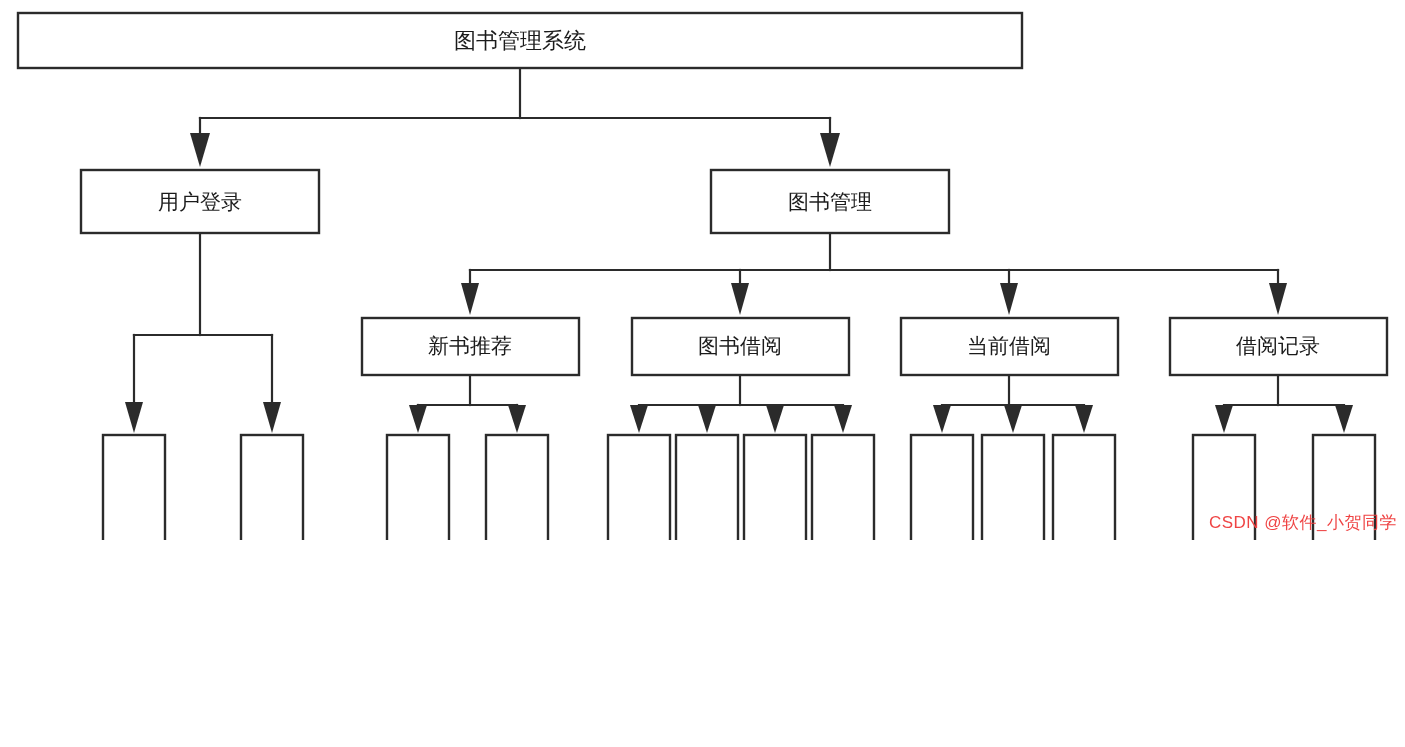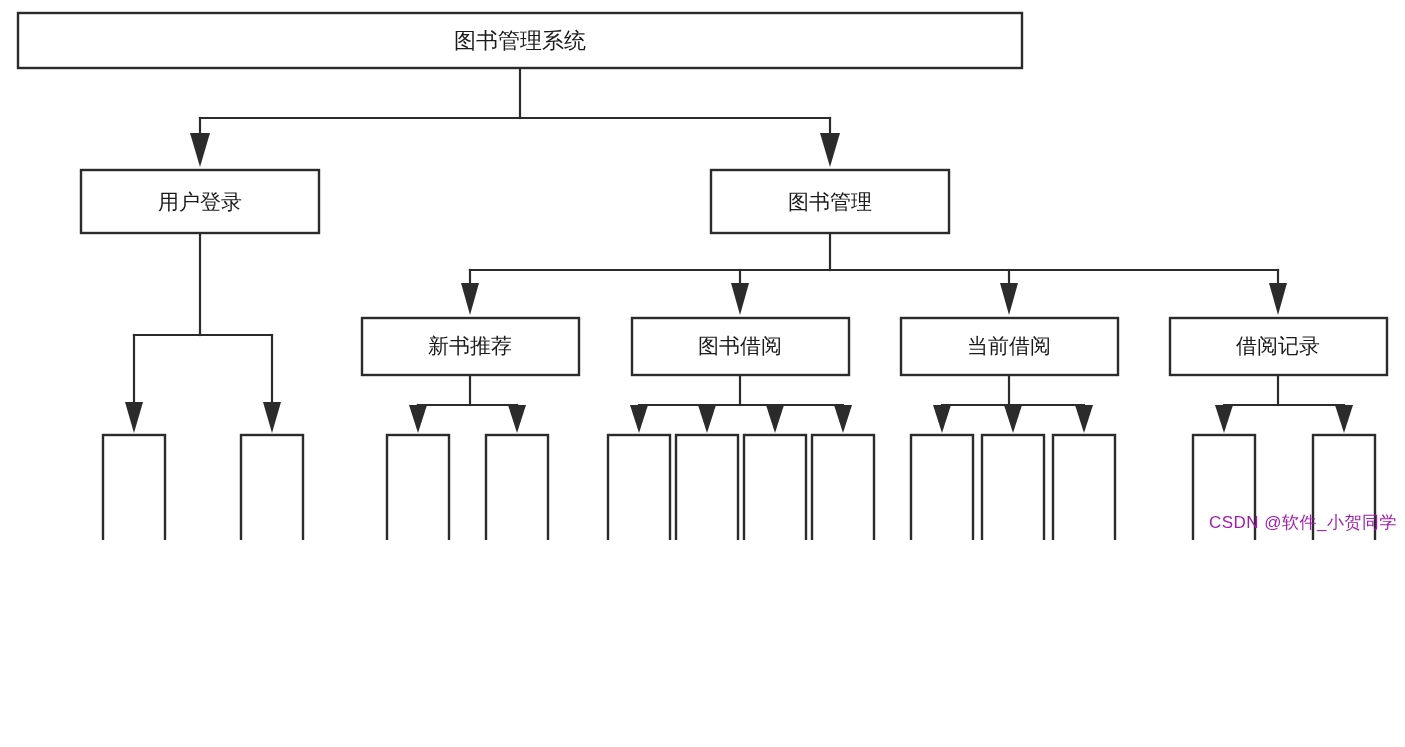--- a/index.html
+++ b/index.html
@@ -63,21 +63,21 @@
     justify-content: center;
     white-space: nowrap;
     pointer-events: none;
   }
   .watermark {
     position: absolute;
     right: 8px;
     bottom: 6px;
     font-family: "Liberation Sans", "DejaVu Sans", sans-serif;
     font-size: 17px;
-    color: #a21caf;
+    color: #ef4444;
     white-space: nowrap;
     letter-spacing: 0.5px;
   }
 </style>
 </head>
 <body>
 
 <div id="stage">
 
   <svg id="diagram-svg" viewBox="0 0 1405 747">

